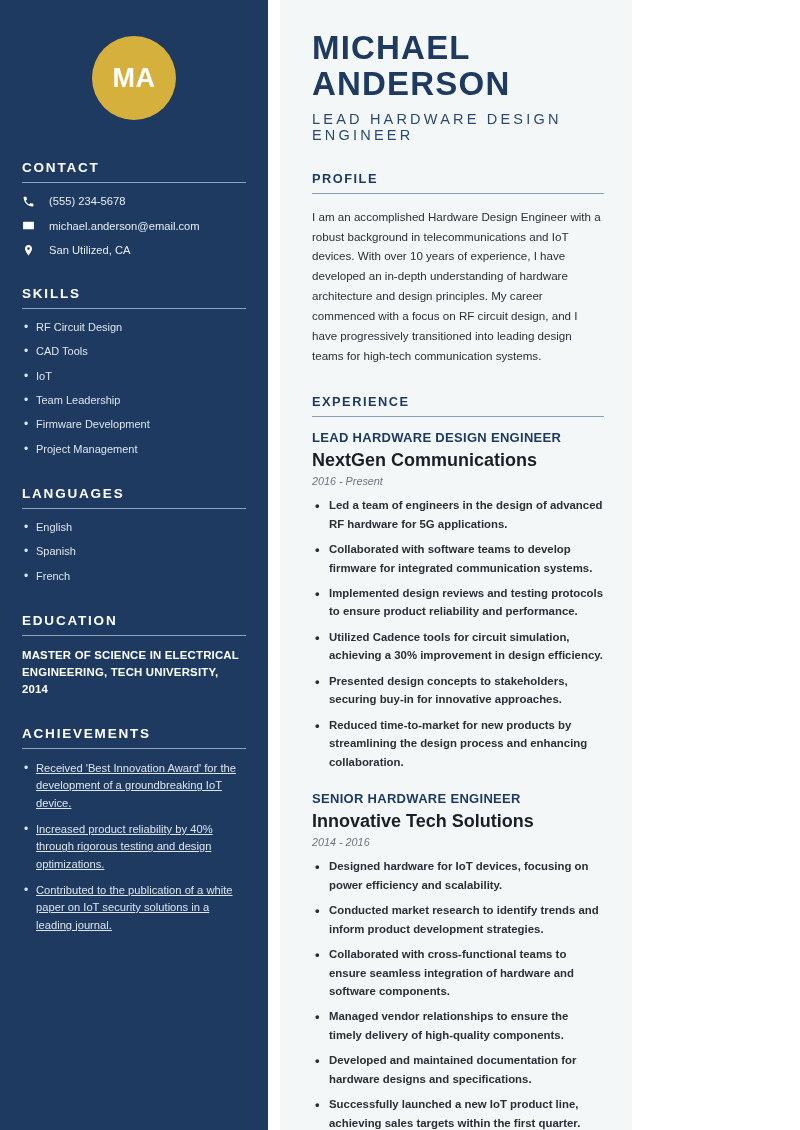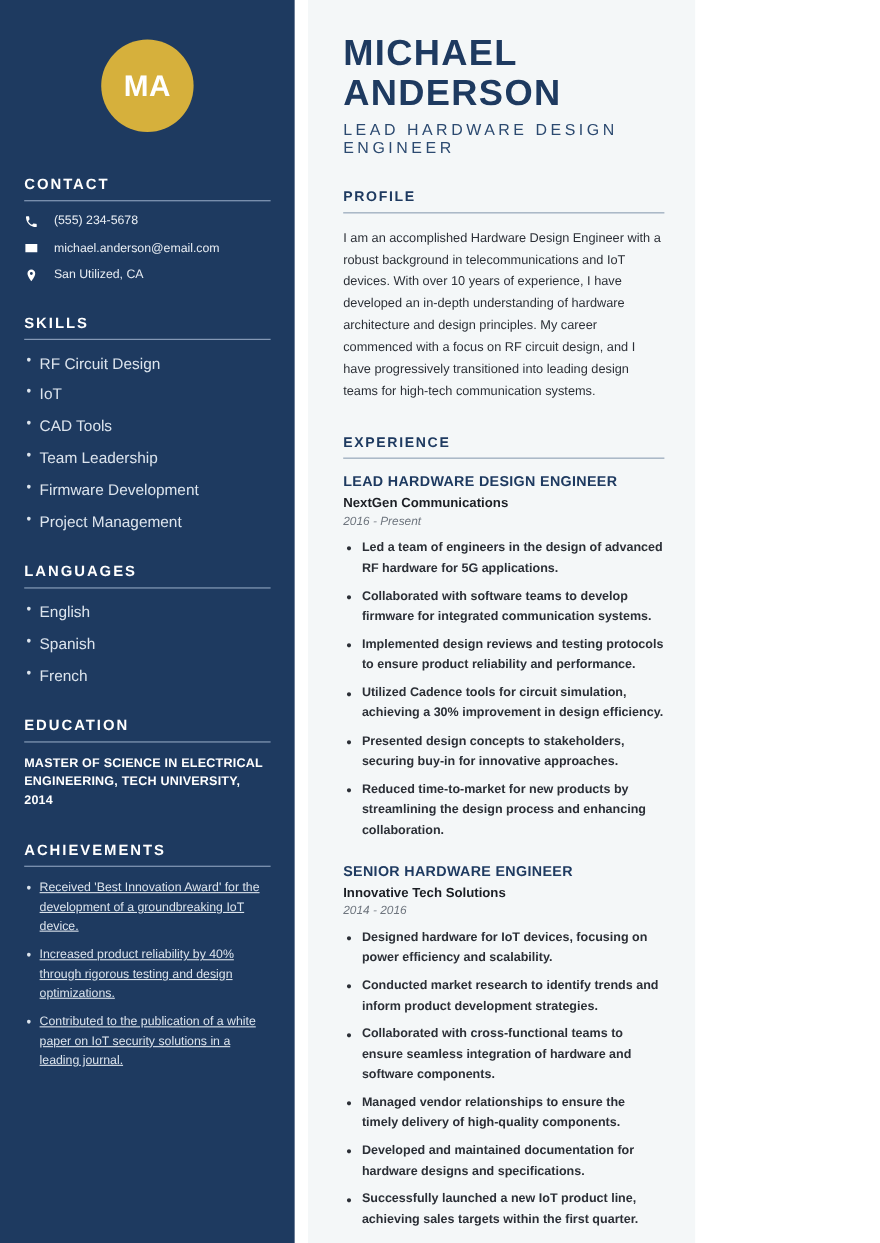--- a/index.html
+++ b/index.html
@@ -86,21 +86,21 @@
     font-size: 11.2px;
     color: #E8EDF3;
     line-height: 1.3;
   }
 
   .side-list { list-style: none; }
 
   .side-li {
     position: relative;
     padding-left: 14px;
-    font-size: 14px;
+    font-size: 11px;
     color: #DCE4ED;
     margin-bottom: 8.5px;
     line-height: 1.45;
   }
   .side-li::before {
     content: "\2022";
     position: absolute;
     left: 2px;
     top: -1px;
     font-size: 12px;
@@ -188,21 +188,21 @@
 
   .exp-title {
     font-size: 13px;
     font-weight: bold;
     color: #1E3A60;
     letter-spacing: 0.3px;
     margin-bottom: 5px;
   }
 
   .exp-company {
-    font-size: 12px;
+    font-size: 18px;
     font-weight: bold;
     color: #1B1E24;
     margin-bottom: 4px;
   }
 
   .exp-dates {
     font-size: 10.8px;
     font-style: italic;
     color: #6E757E;
     margin-bottom: 9px;
@@ -269,22 +269,22 @@
         </span>
         <span class="contact-text">San Utilized, CA</span>
       </div>
     </section>
 
     <section class="side-section">
       <div class="side-heading">SKILLS</div>
       <div class="side-rule"></div>
       <ul class="side-list">
         <li class="side-li">RF Circuit Design</li>
+        <li class="side-li">CAD Tools</li>
         <li class="side-li">IoT</li>
-        <li class="side-li">CAD Tools</li>
         <li class="side-li">Team Leadership</li>
         <li class="side-li">Firmware Development</li>
         <li class="side-li">Project Management</li>
       </ul>
     </section>
 
     <section class="side-section">
       <div class="side-heading">LANGUAGES</div>
       <div class="side-rule"></div>
       <ul class="side-list">

